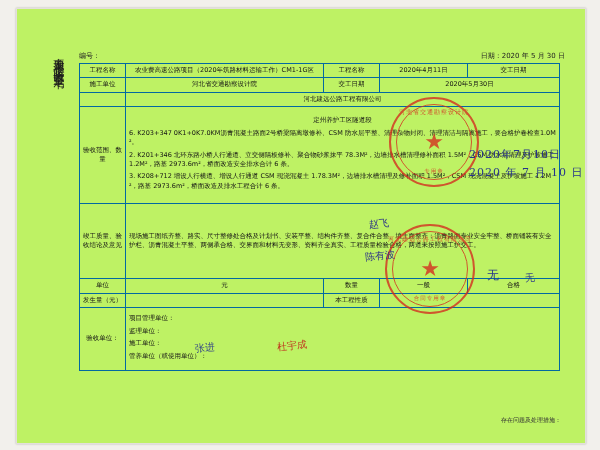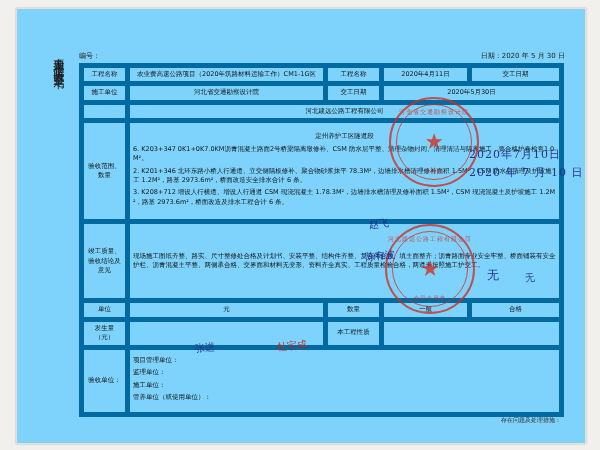--- a/index.html
+++ b/index.html
@@ -7,21 +7,21 @@
     width:600px;height:450px;
     background:#f2f0ec;
     font-family:"DejaVu Sans","Liberation Sans",sans-serif;
     overflow:hidden;
     position:relative;
   }
   .page{
     position:absolute;
     left:16px;top:8px;
     width:568px;height:434px;
-    background:#7dd3fc;
+    background:#bef264;
     box-shadow:0 0 2px rgba(0,0,0,.25);
     border:1px solid #e3e0da;
   }
   
   .vtitle{
     position:absolute;
     left:26px;top:40px;
     width:22px;height:200px;
     writing-mode:vertical-rl;
     text-orientation:upright;
@@ -42,21 +42,21 @@
   }
   
   table.main{
     position:absolute;
     left:62px;top:54px;
     width:480px;
     border-collapse:collapse;
     table-layout:fixed;
   }
   table.main td{
-    border:5px solid #0369a1;
+    border:1px solid #0369a1;
     font-size:6.5px;
     color:#141414;
     padding:2px 3px;
     vertical-align:middle;
     line-height:1.45;
     word-break:break-all;
   }
   td.lab{
     width:48px;
     text-align:center;

